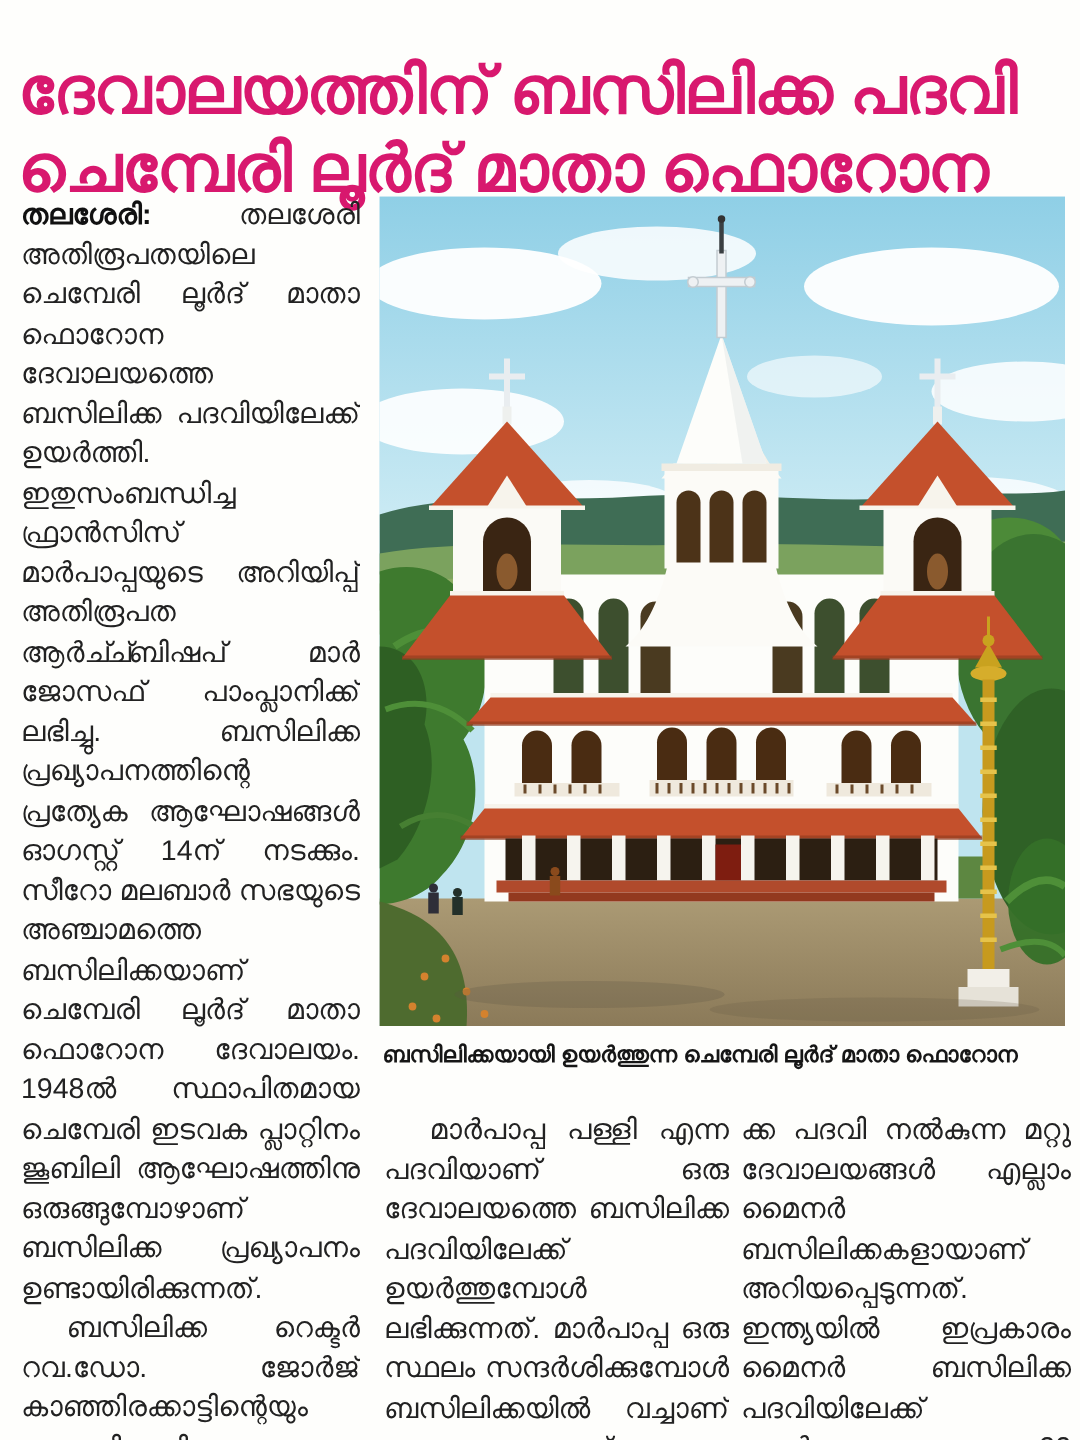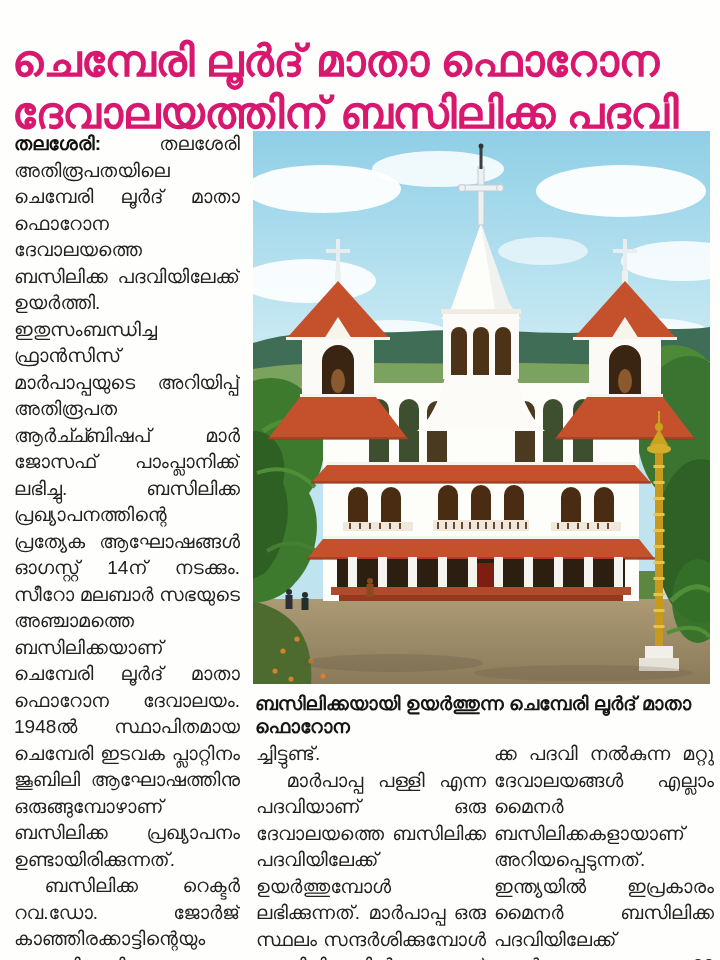--- a/index.html
+++ b/index.html
@@ -33,32 +33,32 @@
   .left-col{left:14px;top:131px;width:226px;height:829px;}
   .mid-col{left:256px;top:741px;width:230px;height:219px;}
   .right-col{left:494px;top:741px;width:220px;height:219px;}
   .photo-wrap{
     position:absolute;left:253px;top:131px;width:457px;height:553px;
     background:#bfe4ef;
   }
   .photo-wrap svg{display:block;width:457px;height:553px;}
   .caption{
     position:absolute;left:255px;top:692px;width:455px;
-    font-weight:bold;font-size:19px;line-height:23px;color:#161616;
+    font-weight:bold;font-size:15px;line-height:23px;color:#161616;
   }
   .caption .cap-line{display:block;}
 </style>
 </head>
 <body>
 
 <div class="page">
 
   <h1 class="headline">
+    <span class="hl-line">ദേവാലയത്തിന് ബസിലിക്ക പദവി</span>
     <span class="hl-line">ചെമ്പേരി ലൂർദ് മാതാ ഫൊറോന</span>
-    <span class="hl-line">ദേവാലയത്തിന് ബസിലിക്ക പദവി</span>
   </h1>
 
   <div class="col left-col">
     <p class="first"><b class="dateline">തലശേരി:</b> <span>തലശേരി അതിരൂപതയിലെ ചെമ്പേരി ലൂർദ് മാതാ ഫൊറോന ദേവാലയത്തെ ബസിലിക്ക പദവിയിലേക്ക് ഉയർത്തി. ഇതുസംബന്ധിച്ച ഫ്രാൻസിസ് മാർപാപ്പയുടെ അറിയിപ്പ് അതിരൂപത ആർച്ച്ബിഷപ് മാർ ജോസഫ് പാംപ്ലാനിക്ക് ലഭിച്ചു. ബസിലിക്ക പ്രഖ്യാപനത്തിന്റെ പ്രത്യേക ആഘോഷങ്ങൾ ഓഗസ്റ്റ് 14ന് നടക്കും. സീറോ മലബാർ സഭയുടെ അഞ്ചാമത്തെ ബസിലിക്കയാണ് ചെമ്പേരി ലൂർദ് മാതാ ഫൊറോന ദേവാലയം. 1948ൽ സ്ഥാപിതമായ ചെമ്പേരി ഇടവക പ്ലാറ്റിനം ജൂബിലി ആഘോഷത്തിനു ഒരുങ്ങുമ്പോഴാണ് ബസിലിക്ക പ്രഖ്യാപനം ഉണ്ടായിരിക്കുന്നത്.</span></p>
     <p>ബസിലിക്ക റെക്ടർ റവ.ഡോ. ജോർജ് കാഞ്ഞിരക്കാട്ടിന്റെയും സഹവികാരിമാരുടെയും പള്ളി കമ്മിറ്റി അംഗങ്ങളുടെയും നേതൃത്വത്തിലാണ് ബസിലിക്ക പ്രഖ്യാപനത്തിന്റെ ആഘോഷങ്ങൾ ക്രമീകരിക്കുന്നത്. മലയോര ഹൈവേയിൽ തലയെടുപ്പോടെ ഉയർന്നുനിൽക്കുന്ന നിലവിലെ ദേവാലയത്തിന്റെ പുനരുദ്ധാരണ പ്രവൃത്തികൾ ഓഗസ്റ്റ് 14ന് പൂർത്തിയാകുന്നതോടെ വലിപ്പംകൊണ്ടും സൗകര്യങ്ങൾ കൊണ്ടും ഏറ്റവും പ്രധാനപ്പെട്ട ദേവാലയമായി ഇത് മാറും.</p>
 
   </div>
 
   <div class="photo-wrap">
     <svg viewBox="0 0 457 553" xmlns="http://www.w3.org/2000/svg">
@@ -299,21 +299,20 @@
           <rect x="113.5" y="453" width="7" height="13" fill="#8a4a1c"></rect>
       </g>
     </svg>
   </div>
 
   <div class="caption">
     <span class="cap-line">ബസിലിക്കയായി ഉയർത്തുന്ന ചെമ്പേരി ലൂർദ് മാതാ ഫൊറോന</span>
   </div>
 
   <div class="col mid-col">
-    <p class="cont">ച്ചിട്ടുണ്ട്.</p>
     <p>മാർപാപ്പ പള്ളി എന്ന പദവിയാണ് ഒരു ദേവാലയത്തെ ബസിലിക്ക പദവിയിലേക്ക് ഉയർത്തുമ്പോൾ ലഭിക്കുന്നത്. മാർപാപ്പ ഒരു സ്ഥലം സന്ദർശിക്കുമ്പോൾ ബസിലിക്കയിൽ വച്ചാണ് ദൈവജനത്തോട് സംസാരിക്കുന്നത്. റോമിലെ നാല് ദേവാലയങ്ങളാണ് മേജർ ബസിലിക്കകളായി പ്രഖ്യാപിക്കപ്പെട്ടിട്ടുള്ളത്. ബസിലി</p>
   </div>
 
   <div class="col right-col">
     <p class="cont">ക്ക പദവി നൽകുന്ന മറ്റു ദേവാലയങ്ങൾ എല്ലാം മൈനർ ബസിലിക്കകളായാണ് അറിയപ്പെടുന്നത്. ഇന്ത്യയിൽ ഇപ്രകാരം മൈനർ ബസിലിക്ക പദവിയിലേക്ക് ഉയർത്തപ്പെട്ട 32 ദേവാലയങ്ങളുണ്ട്. ലത്തീൻ സഭയിൽ 27 എണ്ണവും സീറോ മലങ്കര സഭയിൽ ഒന്നും സീറോ മലബാർ സഭയിൽ നാല് ബസിലിക്കകളുമാണ് നിലവിലുണ്ടായിരുന്നത്.</p>
   </div>
 
 </div>
 
 </body></html>

